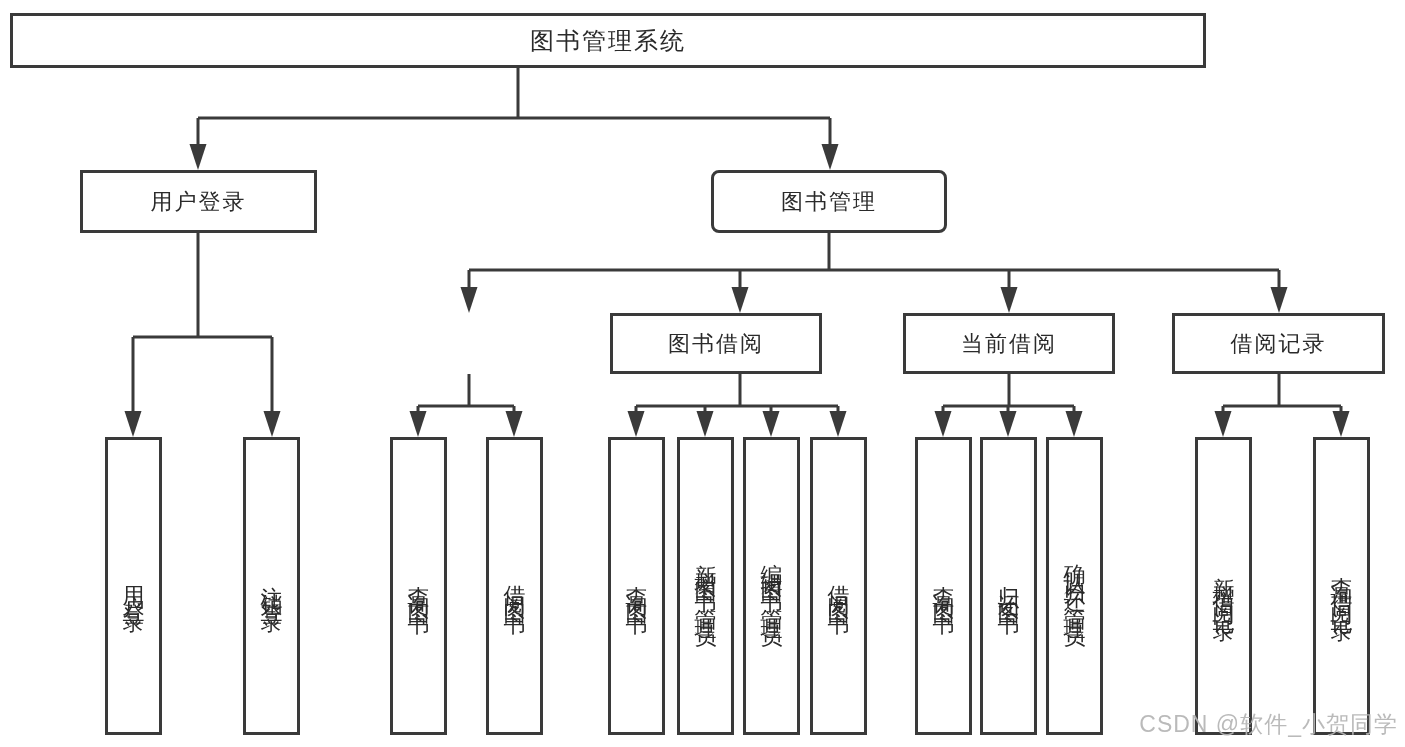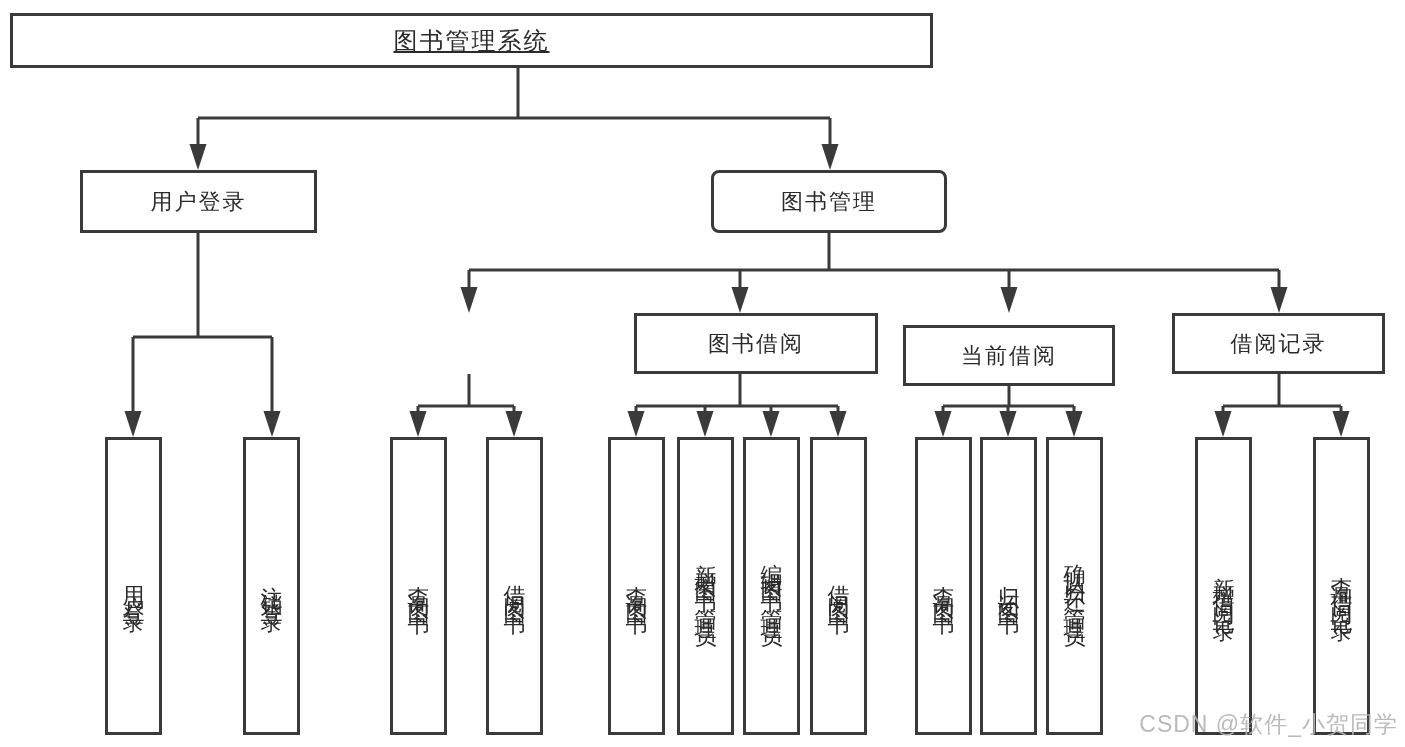--- a/index.html
+++ b/index.html
@@ -113,27 +113,27 @@
     <path d="M1009 374 V406 M943 406 H1074 M943 406 V414 M1008 406 V414 M1074 406 V414"></path>
     <polygon points="934.5,411 951.5,411 943,437"></polygon>
     <polygon points="999.5,411 1016.5,411 1008,437"></polygon>
     <polygon points="1065.5,411 1082.5,411 1074,437"></polygon>
 
     <path d="M1279 374 V406 M1223 406 H1341 M1223 406 V414 M1341 406 V414"></path>
     <polygon points="1214.5,411 1231.5,411 1223,437"></polygon>
     <polygon points="1332.5,411 1349.5,411 1341,437"></polygon>
   </svg>
 
-  <div class="box h root" style="left:10px; top:13px; width:923px; height:55px;text-decoration:underline;">图书管理系统</div>
+  <div class="box h root" style="left:10px; top:13px; width:1196px; height:55px;">图书管理系统</div>
 
   <div class="box h" style="left:80px; top:170px; width:237px; height:63px;">用户登录</div>
   <div class="box h" style="left:711px; top:170px; width:236px; height:63px;border-radius:8px;">图书管理</div>
 
-  <div class="box h" style="left:634px; top:313px; width:244px; height:61px;">图书借阅</div>
-  <div class="box h" style="left:903px; top:313px; width:212px; height:61px;margin-top:12px;">当前借阅</div>
+  <div class="box h" style="left:610px; top:313px; width:212px; height:61px;">图书借阅</div>
+  <div class="box h" style="left:903px; top:313px; width:212px; height:61px;">当前借阅</div>
   <div class="box h" style="left:1172px; top:313px; width:213px; height:61px;">借阅记录</div>
 
   <div class="box leaf" style="left:105px;">
     <span class="vtext">用户登录</span>
   </div>
   <div class="box leaf" style="left:243px;">
     <span class="vtext">注销登录</span>
   </div>
 
   <div class="box leaf" style="left:390px;">

